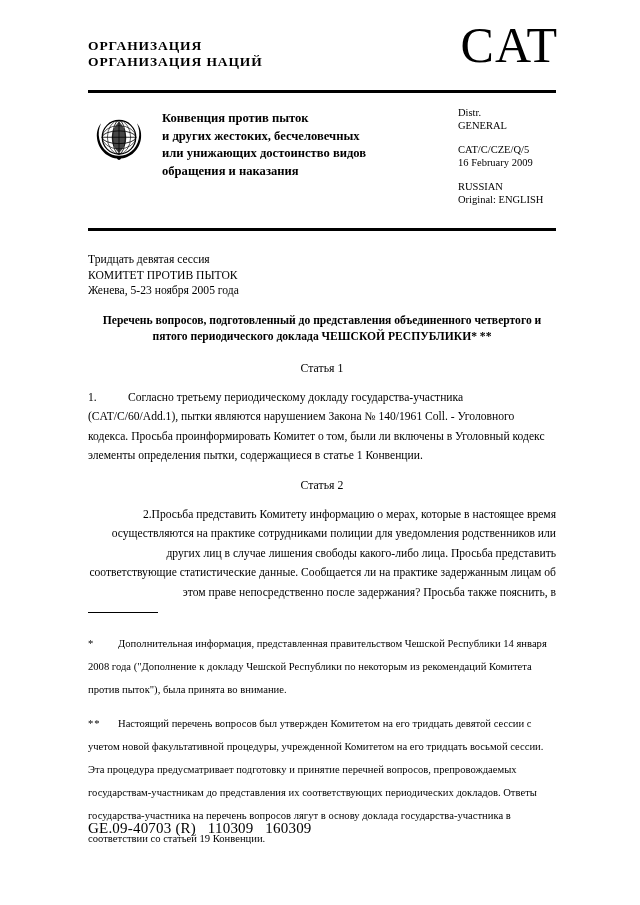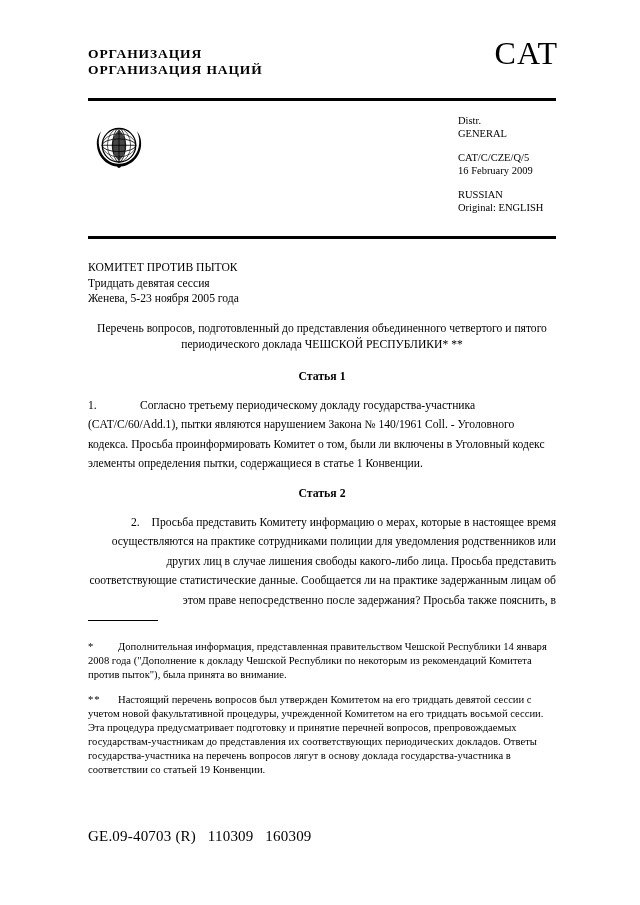--- a/index.html
+++ b/index.html
@@ -10,21 +10,21 @@
   body {
     width: 640px;
     height: 905px;
     position: relative;
     font-family: "Liberation Serif", "DejaVu Serif", serif;
     color: #000000;
     overflow: hidden;
   }
   .page {
     position: absolute;
-    left: 0; top: 8px;
+    left: 0; top: 0;
     width: 640px;
     height: 664px;
     background: #fff;
   }
   .content {
     position: absolute;
     left: 88px;
     top: 0;
     width: 468px;
   }
@@ -44,21 +44,21 @@
     font-size: 13.5px;
     line-height: 15.5px;
     letter-spacing: 0.9px;
   }
   .org-name div { white-space: nowrap; }
   .cat-mark {
     position: absolute;
     right: -2px;
     top: 26px;
     font-family: "Liberation Serif", "DejaVu Serif", serif;
-    font-size: 32px;
+    font-size: 50px;
     line-height: 38px;
     font-weight: normal;
     letter-spacing: 1px;
   }
   .rule-heavy {
     position: absolute;
     left: 88px;
     width: 468px;
     height: 3px;
     background: #000;
@@ -114,68 +114,68 @@
   }
   .committee div { white-space: nowrap; }
 
   
   .doc-title {
     position: absolute;
     left: 88px;
     top: 313px;
     width: 468px;
     text-align: center;
-    font-weight: normal;
+    font-weight: bold;
     font-size: 11.6px;
     line-height: 16px;
   }
 
   
   .article-heading {
     position: absolute;
     left: 88px;
     width: 468px;
     text-align: center;
-    font-weight: bold;
+    font-weight: normal;
     font-size: 11.8px;
   }
   .art1-heading { top: 361px; }
   .art2-heading { top: 478px; }
 
   .para {
     position: absolute;
     left: 88px;
     width: 468px;
     font-size: 11.6px;
     line-height: 19.4px;
   }
   .para-1 { top: 388px; }
   .para-2 { top: 505px; text-align: right; }
   .para .num {
     display: inline-block;
     width: 40px;
   }
-  .para .body { display: inline; margin-left: 12px; }
+  .para .body { display: inline; }
 
   
   .fn-rule {
     position: absolute;
     left: 88px;
     top: 612px;
     width: 70px;
     height: 1px;
     background: #000;
   }
   .footnotes {
     position: absolute;
     left: 88px;
     top: 632px;
     width: 468px;
     font-size: 10.6px;
-    line-height: 14px;
+    line-height: 23px;
   }
   .footnote { margin-bottom: 11px; }
   .footnote .fn-mark {
     display: inline-block;
     width: 30px;
     letter-spacing: 1px;
   }
   .footnote .fn-text { display: inline; }
 
   
@@ -216,42 +216,48 @@
         <ellipse cx="50" cy="47" rx="20" ry="29" fill="none" stroke="#000" stroke-width="1.1"></ellipse>
         <line x1="21" y1="47" x2="79" y2="47" stroke="#000" stroke-width="1.4"></line>
         <line x1="50" y1="18" x2="50" y2="76" stroke="#000" stroke-width="1.4"></line>
         <path d="M50 20 C40 30 36 42 38 54 C40 64 46 70 50 74 C54 70 60 64 62 54 C64 42 60 30 50 20 Z" fill="#000" opacity="0.72"></path>
         <path d="M50 84 C30 84 14 68 12 48 C11 38 14 29 19 23 C15 32 14 41 16 50 C20 68 34 79 50 79 Z" fill="#000"></path>
         <path d="M50 84 C70 84 86 68 88 48 C89 38 86 29 81 23 C85 32 86 41 84 50 C80 68 66 79 50 79 Z" fill="#000"></path>
         <circle cx="50" cy="83" r="3" fill="#000"></circle>
       </svg>
     </div>
 
+    <div class="conv-title">
+      <div>Конвенция против пыток</div>
+      <div>и других жестоких, бесчеловечных</div>
+      <div>или унижающих достоинство видов</div>
+      <div>обращения и наказания</div>
+    </div>
 
     <div class="distr-block">
       <div class="distr-group">
         <div>Distr.</div>
         <div>GENERAL</div>
       </div>
       <div class="distr-group">
         <div>CAT/C/CZE/Q/5</div>
         <div>16 February 2009</div>
       </div>
       <div class="distr-group">
         <div>RUSSIAN</div>
         <div>Original:  ENGLISH</div>
       </div>
     </div>
   </div>
 
   <div class="rule-heavy rule-bottom"></div>
 
   <div class="committee">
+    <div>Тридцать девятая сессия</div>
     <div>КОМИТЕТ ПРОТИВ ПЫТОК</div>
-    <div>Тридцать девятая сессия</div>
     <div>Женева, 5-23 ноября 2005 года</div>
   </div>
 
   <div class="doc-title">
     <span>Перечень вопросов, подготовленный до представления объединенного четвертого и</span>
     <span>пятого периодического доклада ЧЕШСКОЙ РЕСПУБЛИКИ* **</span>
   </div>
 
   <div class="article-heading art1-heading">Статья 1</div>
   <div class="para para-1">

